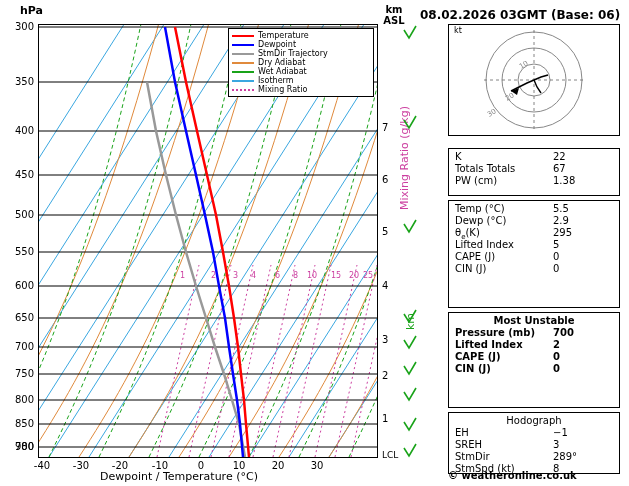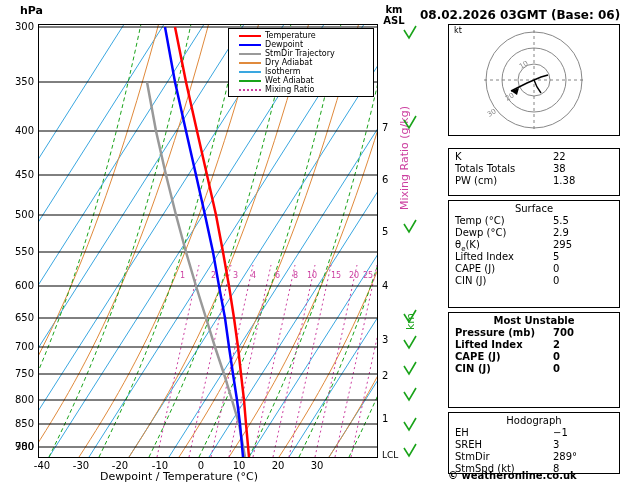--- a/index.html
+++ b/index.html
@@ -19,21 +19,21 @@
   #skewt svg{display:block;}
 
   
   .ylab{font-size:10px;color:#000;text-align:right;width:30px;}
   
   .xlab{font-size:10px;color:#000;text-align:center;width:30px;}
 
   .xaxis-title{left:100px;top:470px;font-size:11px;color:#000;}
 
   
-  .legend{left:228px;top:28px;width:146px;border:1px solid #000;background:#fff;padding:2px 10px;box-sizing:border-box;}
+  .legend{left:228px;top:28px;width:146px;border:1px solid #000;background:#fff;padding:2px 3px;box-sizing:border-box;}
   .legend .row{display:flex;align-items:center;height:9px;margin:0;}
   .legend .swatch{width:22px;height:0;border-top-width:2px;border-top-style:solid;margin-right:4px;}
   .legend .txt{font-size:8px;color:#000;line-height:9px;}
 
   
   .mixlabel{left:398px;top:210px;font-size:11px;color:#cc3fa0;transform:rotate(-90deg);transform-origin:left top;white-space:nowrap;}
   .kmlabel{left:404px;top:330px;font-size:11px;color:#19a319;transform:rotate(-90deg);transform-origin:left top;white-space:nowrap;}
 
   
   .kmtick{font-size:10px;color:#000;width:14px;text-align:left;}
@@ -208,26 +208,26 @@
     </div>
     <div class="row">
       <span class="swatch" style="border-top-color:#999999;"></span>
       <span class="txt">StmDir Trajectory</span>
     </div>
     <div class="row">
       <span class="swatch" style="border-top-color:#e08a3c;"></span>
       <span class="txt">Dry Adiabat</span>
     </div>
     <div class="row">
+      <span class="swatch" style="border-top-color:#19a319;"></span>
+      <span class="txt">Wet Adiabat</span>
+    </div>
+    <div class="row">
       <span class="swatch" style="border-top-color:#3aa7e0;"></span>
       <span class="txt">Isotherm</span>
-    </div>
-    <div class="row">
-      <span class="swatch" style="border-top-color:#19a319;"></span>
-      <span class="txt">Wet Adiabat</span>
     </div>
     <div class="row">
       <span class="swatch" style="border-top-color:#cc3fa0;border-top-style:dotted;"></span>
       <span class="txt">Mixing Ratio</span>
     </div>
   </div>
 
   <div class="abs mixlabel">Mixing Ratio (g/kg)</div>
   <div class="abs kmlabel">km</div>
 
@@ -281,32 +281,31 @@
   <div class="abs kt">kt</div>
 
   <div class="abs panel" id="pnl1">
     <div class="inner">
       <div class="ln">
         <span class="k">K</span>
         <span class="v">22</span>
       </div>
       <div class="ln">
         <span class="k">Totals Totals</span>
-        <span class="v">38</span>
+        <span class="v">67</span>
       </div>
       <div class="ln">
         <span class="k">PW (cm)</span>
         <span class="v">1.38</span>
       </div>
     </div>
   </div>
 
   <div class="abs panel" id="pnl2">
     <div class="inner">
-      <div class="hd">Surface</div>
       <div class="ln">
         <span class="k">Temp (°C)</span>
         <span class="v">5.5</span>
       </div>
       <div class="ln">
         <span class="k">Dewp (°C)</span>
         <span class="v">2.9</span>
       </div>
       <div class="ln">
         <span class="k">θ<sub>e</sub>(K)</span>

